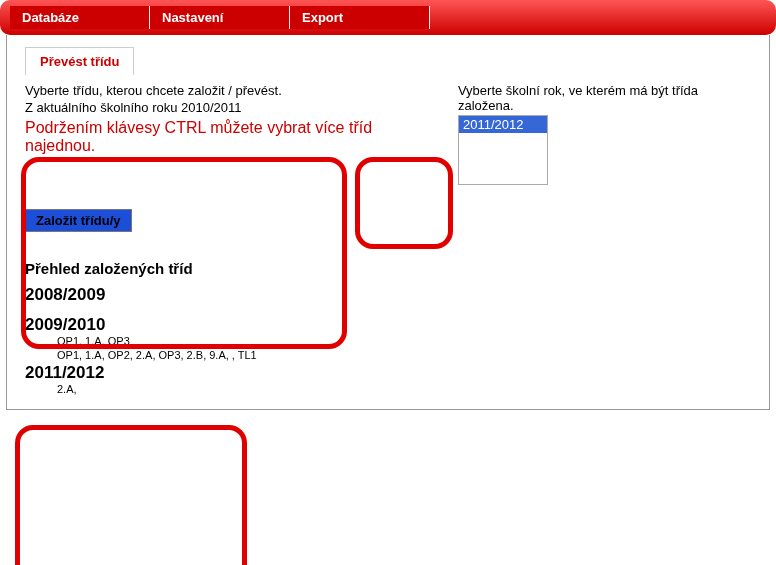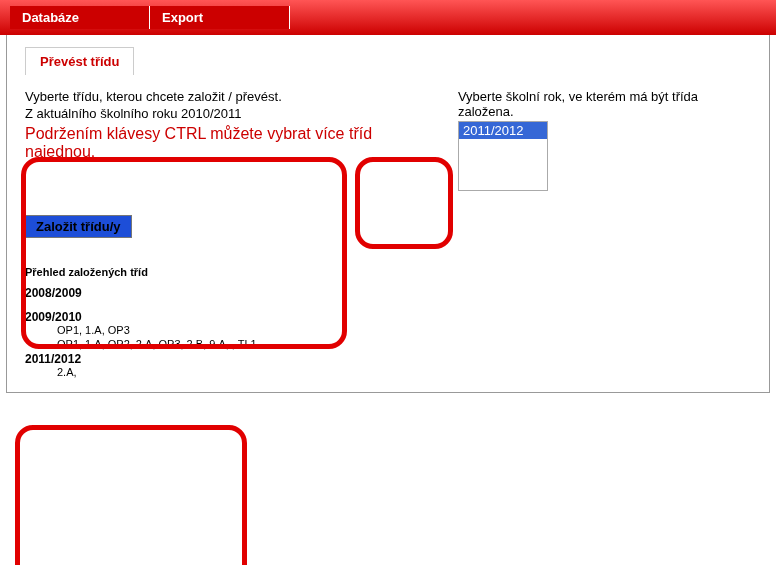--- a/index.html
+++ b/index.html
@@ -9,20 +9,21 @@
       width: 776px;
       height: 565px;
       background: #fff;
       position: relative;
     }
     .topbar {
       background: linear-gradient(to bottom, #ff5555, #cc0000);
       padding: 6px 10px;
       display: flex;
       gap: 0;
+      border-radius: 10px;
     }
     .menu-item {
       background: #cc0000;
       color: #fff;
       padding: 4px 12px;
       border-right: 1px solid #fff;
       width: 140px;
       cursor: pointer;
       font-weight: bold;
     }
@@ -35,21 +36,21 @@
       position: relative;
     }
     .tab {
       display: inline-block;
       background: #fff;
       border: 1px solid #ccc;
       border-bottom: none;
       padding: 6px 14px;
       color: #cc0000;
       font-weight: bold;
-      margin-bottom: 14px;
+      margin-bottom: 8px;
     }
     .row { display: flex; gap: 20px; justify-content: center; }
     .prompt { margin-bottom: 2px; color: #000; }
     .listbox {
       width: 300px;
       height: 150px;
       border: 1px solid #8a8a8a;
       background: #fff;
       overflow-y: scroll;
       font-size: 13px;
@@ -83,38 +84,39 @@
       margin-top: 24px;
       padding: 3px 10px;
       border: 1px solid #777;
       background: #1d4ed8;
       font-weight: bold;
       cursor: pointer;
       font-family: inherit;
       font-size: 13px;
     }
     .overview { margin-top: 28px; }
-    .overview h3 { font-size: 11px; margin-bottom: 8px; }
-    .year-label { font-weight: bold; font-size: 12px; }
+    .overview h3 { font-size: 15px; margin-bottom: 8px; }
+    .year-label { font-weight: bold; font-size: 17px; }
     .year-classes { font-size: 11px; margin-bottom: 2px; margin-left: 32px; }
     .highlight-box {
       position: absolute;
       border: 5px solid #e10000;
       border-radius: 18px;
       pointer-events: none;
     }
     .hb1 { left: 14px; top: 122px; width: 326px; height: 192px; }
     .hb2 { left: 348px; top: 122px; width: 98px; height: 92px; }
     .hb3 { left: 8px; top: 390px; width: 232px; height: 164px; }
   </style>
 </head>
 <body>
 
 <div class="topbar">
   <div class="menu-item">Databáze</div>
+  <div class="menu-item">Nastavení</div>
   <div class="menu-item">Export</div>
 </div>
 
 <div class="content">
   <div class="tab">Převést třídu</div>
 
   <div class="row">
     <div>
       <div class="prompt">Vyberte třídu, kterou chcete založit / převést.</div>
       <div class="prompt">Z aktuálního školního roku 2010/2011</div>

